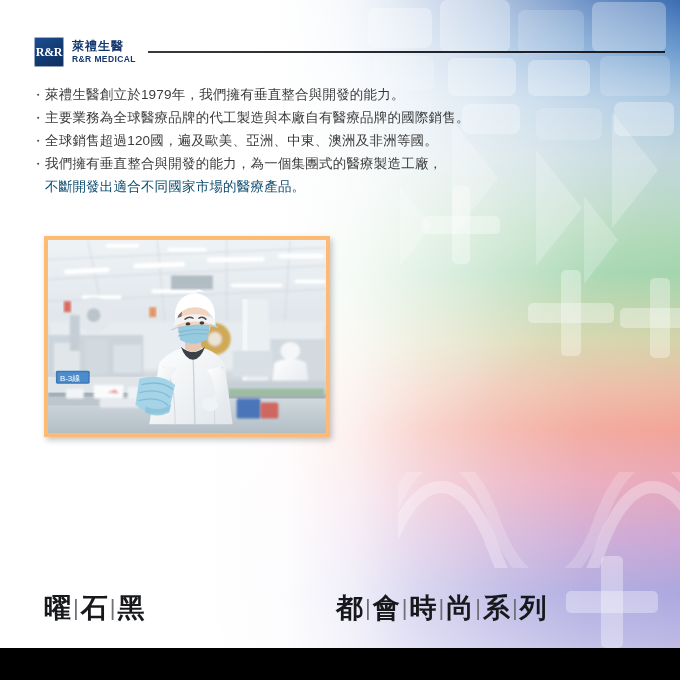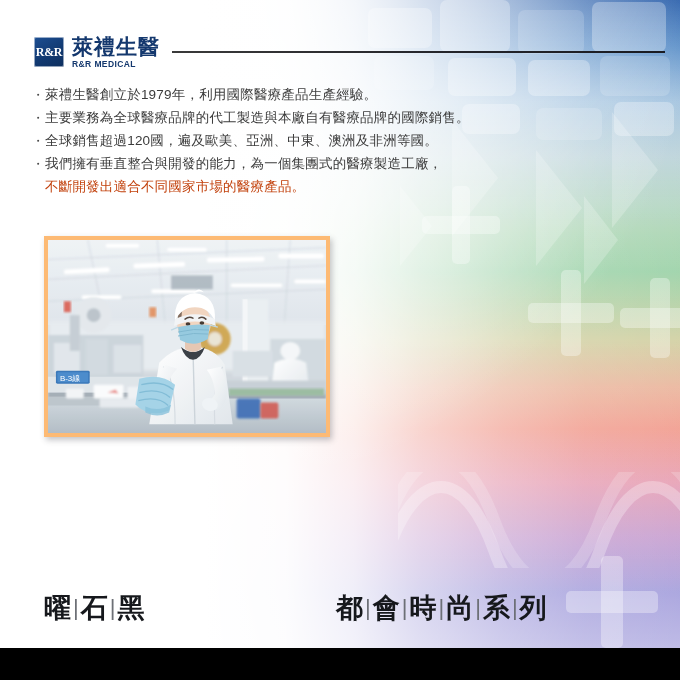--- a/index.html
+++ b/index.html
@@ -161,21 +161,21 @@
     font-family: "Liberation Serif", "DejaVu Serif", serif;
     box-shadow: 0 0 0 1px rgba(255,255,255,0.55) inset;
   }
   .logo-text {
     margin-left: 8px;
     flex: 0 0 auto;
     line-height: 1;
   }
   .logo-cn {
     display: block;
-    font-size: 21px;
+    font-size: 12px;
     font-weight: bold;
     color: #14386e;
     letter-spacing: 1px;
   }
   .logo-en {
     display: block;
     margin-top: 3px;
     font-size: 8.5px;
     font-weight: bold;
     color: #14386e;
@@ -213,21 +213,21 @@
     font-size: 13.5px;
     line-height: 22px;
     color: #3b3b3b;
     letter-spacing: 0.2px;
     white-space: nowrap;
   }
   .bullet-cont {
     margin-left: 13px;
     font-size: 13.5px;
     line-height: 22px;
-    color: #c2410c;
+    color: #0c4a6e;
     letter-spacing: 0.2px;
     white-space: nowrap;
   }
 
   
   .photo-frame {
     position: absolute;
     left: 44px;
     top: 236px;
     width: 286px;
@@ -315,21 +315,21 @@
       <span class="logo-cn">萊禮生醫</span>
       <span class="logo-en">R&amp;R MEDICAL</span>
     </div>
     <div class="header-rule"></div>
   </div>
 
   <div class="bullets">
 
     <div class="bullet-row">
       <span class="bullet-dot">・</span>
-      <span class="bullet-text">萊禮生醫創立於1979年，利用國際醫療產品生產經驗。</span>
+      <span class="bullet-text">萊禮生醫創立於1979年，我們擁有垂直整合與開發的能力。</span>
     </div>
 
     <div class="bullet-row">
       <span class="bullet-dot">・</span>
       <span class="bullet-text">主要業務為全球醫療品牌的代工製造與本廠自有醫療品牌的國際銷售。</span>
     </div>
 
     <div class="bullet-row">
       <span class="bullet-dot">・</span>
       <span class="bullet-text">全球銷售超過120國，遍及歐美、亞洲、中東、澳洲及非洲等國。</span>

